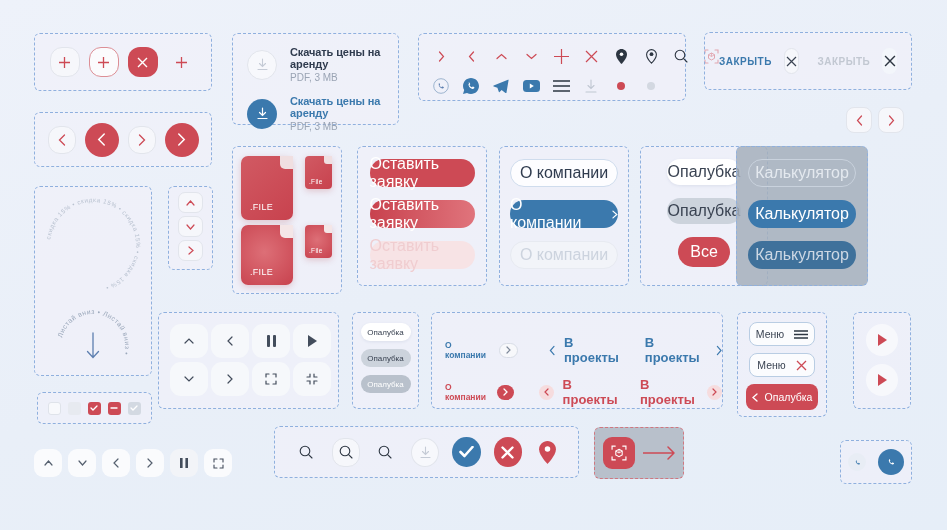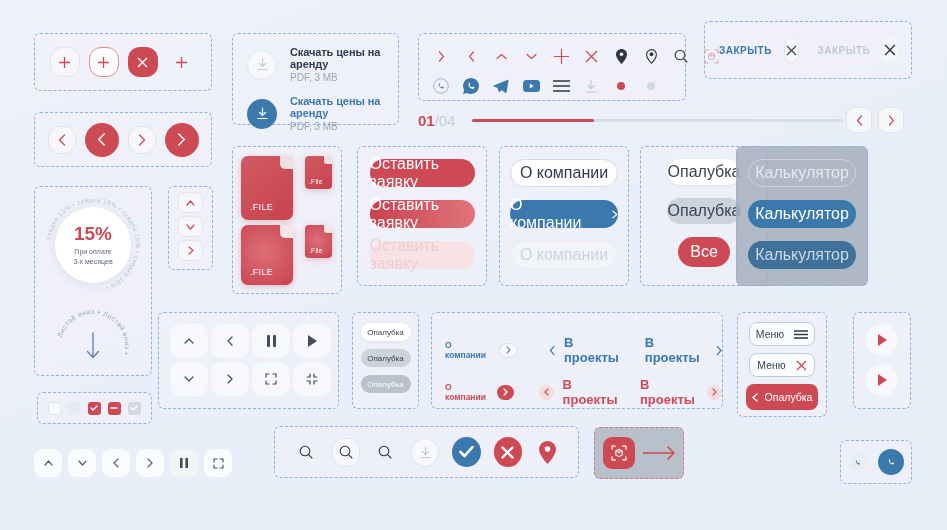--- a/index.html
+++ b/index.html
@@ -169,27 +169,20 @@
   <div class="grp" style="left:34px;top:186px;width:118px;height:190px;">
     <div class="disc" style="margin:6px auto 0;">
       <svg width="104" height="104" viewBox="0 0 104 104" style="position:absolute;left:0;top:0;">
         <defs>
             <path id="ringp" d="M52,52 m-43,0 a43,43 0 1,1 86,0 a43,43 0 1,1 -86,0"></path>
           </defs>
         <text font-size="6.2" fill="#b9c2d0" font-family="Liberation Sans, sans-serif" letter-spacing="0.6">
           <textPath href="#ringp" startOffset="2%" id="ringtxt">скидка 15%  •  скидка 15%  •  скидка 15%  •  скидка 15%  •</textPath>
         </text>
       </svg>
-      <div class="disc-in">
-        <div class="disc-pc">15%</div>
-        <div class="disc-tx">
-          <span>При оплате</span><br>
-          <span>3-х месяцев</span>
-        </div>
-      </div>
     </div>
 
     <div class="scroll" style="margin:8px auto 0;">
       <svg width="82" height="82" viewBox="0 0 82 82" style="position:absolute;left:0;top:0;">
         <defs>
             <path id="ringp2" d="M41,41 m-32,0 a32,32 0 1,1 64,0 a32,32 0 1,1 -64,0"></path>
           </defs>
         <text font-size="6.8" fill="#9aa7ba" font-family="Liberation Sans, sans-serif" letter-spacing="0.5">
           <textPath href="#ringp2" startOffset="4%" id="ringtxt2">Листай вниз  •  Листай вниз  •</textPath>
         </text>
@@ -405,47 +398,37 @@
           </div>
         <div class="iccell">
             <svg width="8" height="8" viewBox="0 0 8 8">
               <circle cx="4" cy="4" r="4" fill="#d3d8e1"></circle>
             </svg>
           </div>
       </div>
     </div>
   </div>
 
-  <div class="grp" style="left:704px;top:21px;width:208px;height:58px;">
+  <div class="grp" style="left:704px;top:32px;width:208px;height:58px;">
     <div style="display:flex;align-items:center;height:100%;padding:0 14px;gap:12px;">
       <div class="closelab blue">ЗАКРЫТЬ</div>
       <div class="sq sq-out" style="width:26px;height:26px;border-radius:8px;">
         <svg width="11" height="11" viewBox="0 0 11 11">
             <path d="M1 1l9 9M10 1l-9 9" stroke="#3a4352" stroke-width="1.2" fill="none"></path>
           </svg>
       </div>
       <div class="closelab lgray" style="margin-left:6px;">ЗАКРЫТЬ</div>
       <div class="sq" style="width:26px;height:26px;border-radius:8px;background:#f3f6fb;">
         <svg width="12" height="12" viewBox="0 0 11 11">
             <path d="M1 1l9 9M10 1l-9 9" stroke="#2d3642" stroke-width="1.3" fill="none"></path>
           </svg>
       </div>
     </div>
   </div>
 
-  <div class="grp nb" style="left:418px;top:105px;width:425px;height:30px;">
-    <div style="display:flex;align-items:center;height:100%;gap:16px;">
-      <div class="pgnum">
-        <span>01</span><span class="tot">/</span><span class="tot">04</span>
-      </div>
-      <div class="track" style="flex:1;">
-        <div class="fill" id="pgfill" style="width: 33%;"></div>
-      </div>
-    </div>
-  </div>
   <div class="grp nb" style="left:846px;top:105px;width:66px;height:30px;">
     <div style="display:flex;align-items:center;gap:6px;height:100%;">
       <div class="sq sq-out" style="width:26px;height:26px;border-radius:8px;">
         <svg width="7" height="11" viewBox="0 0 7 11">
             <path d="M5.5 1l-4 4.5 4 4.5" stroke="#cd4a55" stroke-width="1.2" fill="none" stroke-linecap="round"></path>
           </svg>
       </div>
       <div class="sq sq-out" style="width:26px;height:26px;border-radius:8px;">
         <svg width="7" height="11" viewBox="0 0 7 11">
             <path d="M1.5 1l4 4.5-4 4.5" stroke="#cd4a55" stroke-width="1.2" fill="none" stroke-linecap="round"></path>

